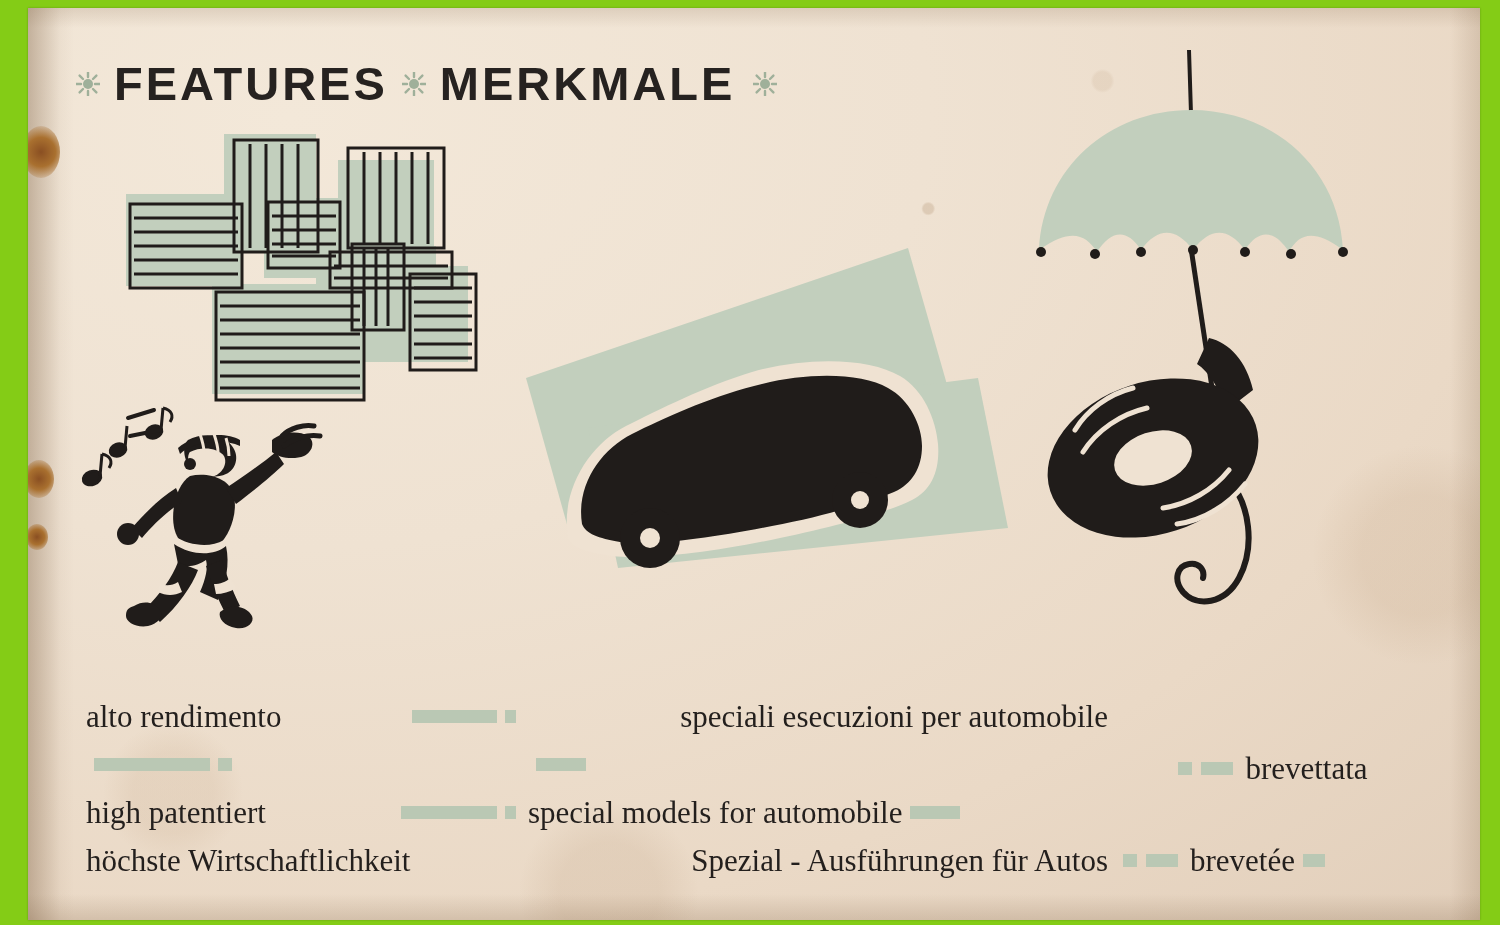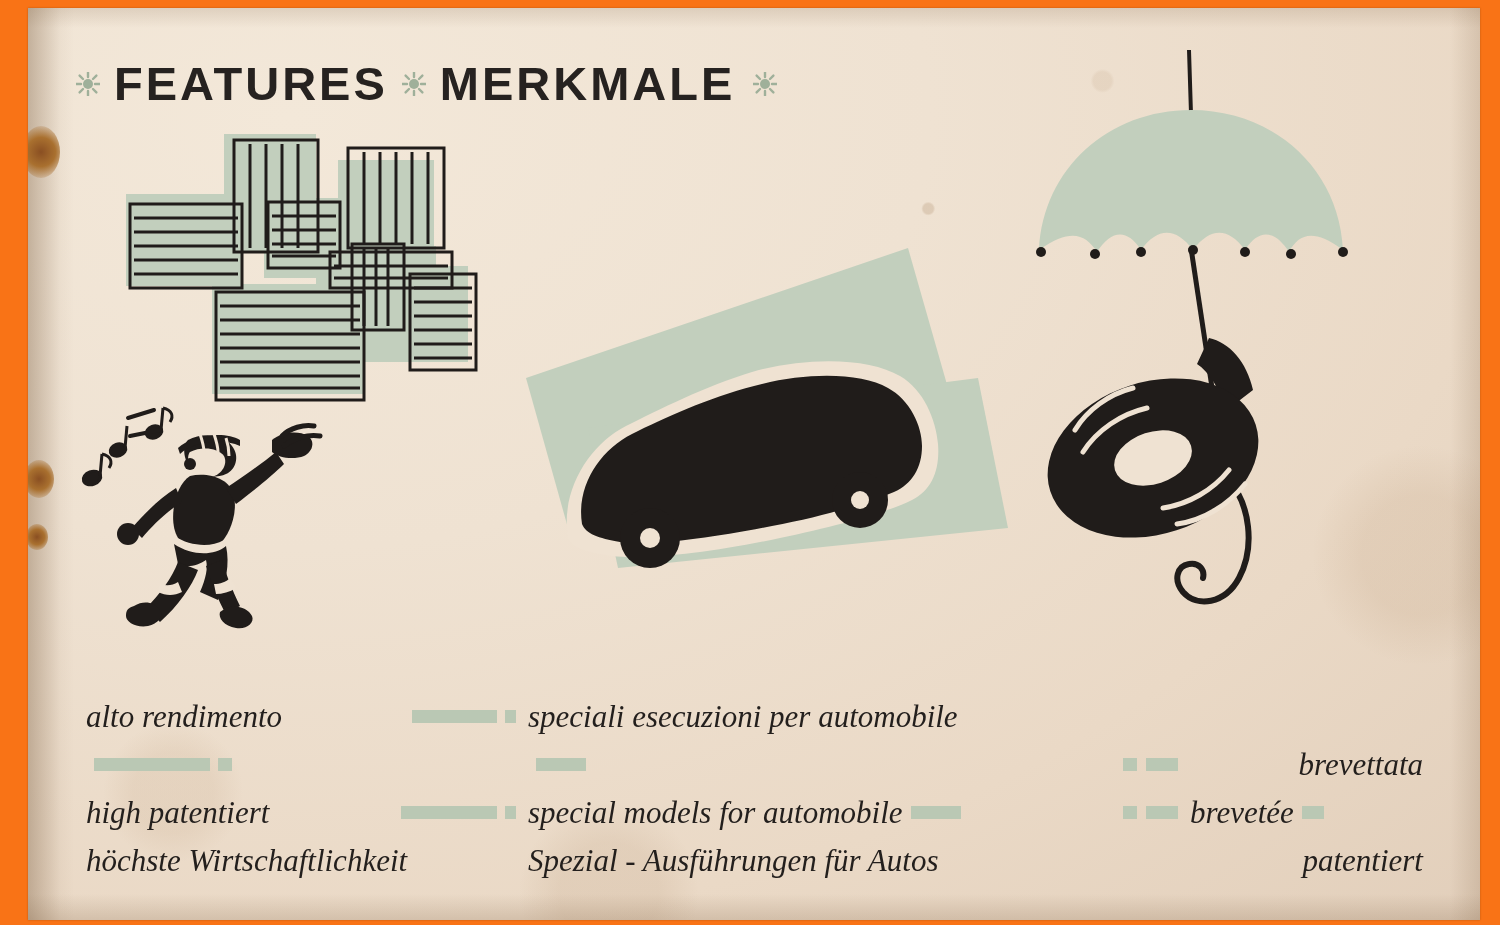--- a/index.html
+++ b/index.html
@@ -10,21 +10,21 @@
   body {
     width: 1500px;
     height: 925px;
     overflow: hidden;
     font-family: "Liberation Serif", serif;
   }
   #page {
     position: relative;
     width: 1500px;
     height: 925px;
-    background: #f97316;
+    background: #84cc16;
   }
 
   
   #paper {
     position: absolute;
     left: 28px;
     top: 8px;
     width: 1452px;
     height: 912px;
     background:
@@ -108,21 +108,20 @@
     position: absolute;
     bottom: 36px;
   }
   .row {
     display: flex;
     align-items: center;
     height: 48px;
   }
   .cap {
     font-family: "Liberation Serif", serif;
-    font-style: italic;
     font-size: 31px;
     color: #231f1d;
     white-space: nowrap;
     line-height: 1;
   }
   .dots {
     display: flex;
     align-items: center;
     gap: 8px;
     margin: 0 0 0 8px;
@@ -135,22 +134,22 @@
     background: #bac8b4;
   }
 
   #col1 { left: 58px; width: 430px; }
   #col1 .cap { width: 400px; }
   #col2 { left: 500px; width: 580px; }
   #col3 { left: 1095px; width: 300px; }
 
   
   #col1 .row { justify-content: flex-start; }
-  #col2 .row { justify-content: flex-start; }
-  #col3 .row { justify-content: space-between; }
+  #col2 .row { justify-content: flex-end; }
+  #col3 .row { justify-content: center; margin-top: 44px; }
 
   .lead-left {
     display: flex;
     align-items: center;
     gap: 9px;
     margin-right: 12px;
   }
 </style>
 </head>
 <body>
@@ -490,23 +489,16 @@
       <div class="row">
         <span class="lead-left">
           <i class="dash" style="width:14px"></i>
             <i class="dash" style="width:32px"></i>
         </span>
         <span class="cap">brevetée</span>
         <span class="dots">
           <i class="dash" style="width:22px"></i>
         </span>
       </div>
-      <div class="row">
-        <span class="lead-left" style="visibility:hidden">
-          <i class="dash" style="width:14px"></i>
-            <i class="dash" style="width:32px"></i>
-        </span>
-        <span class="cap">patentiert</span>
-      </div>
     </div>
 
   </div>
 </div>
 
 </body></html>

